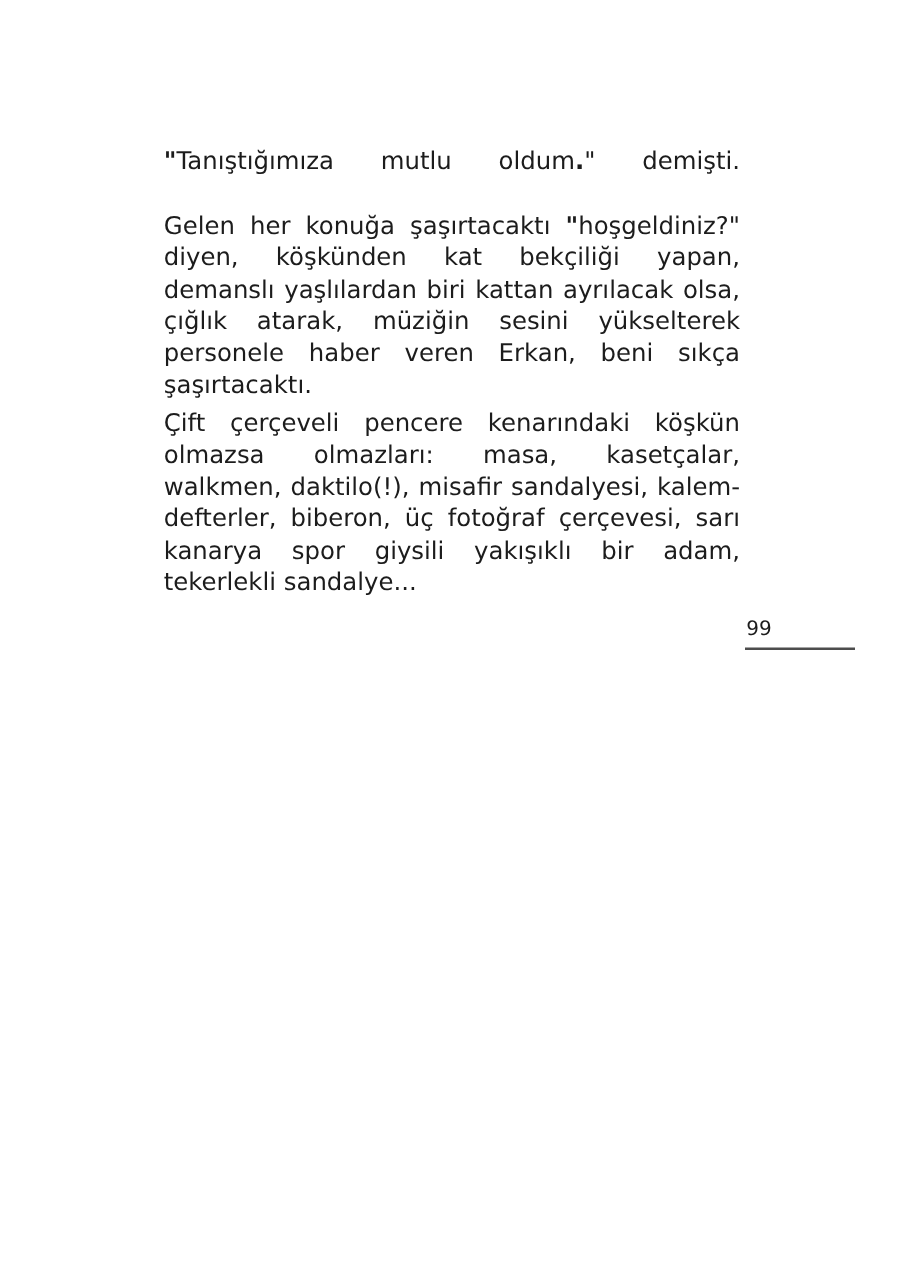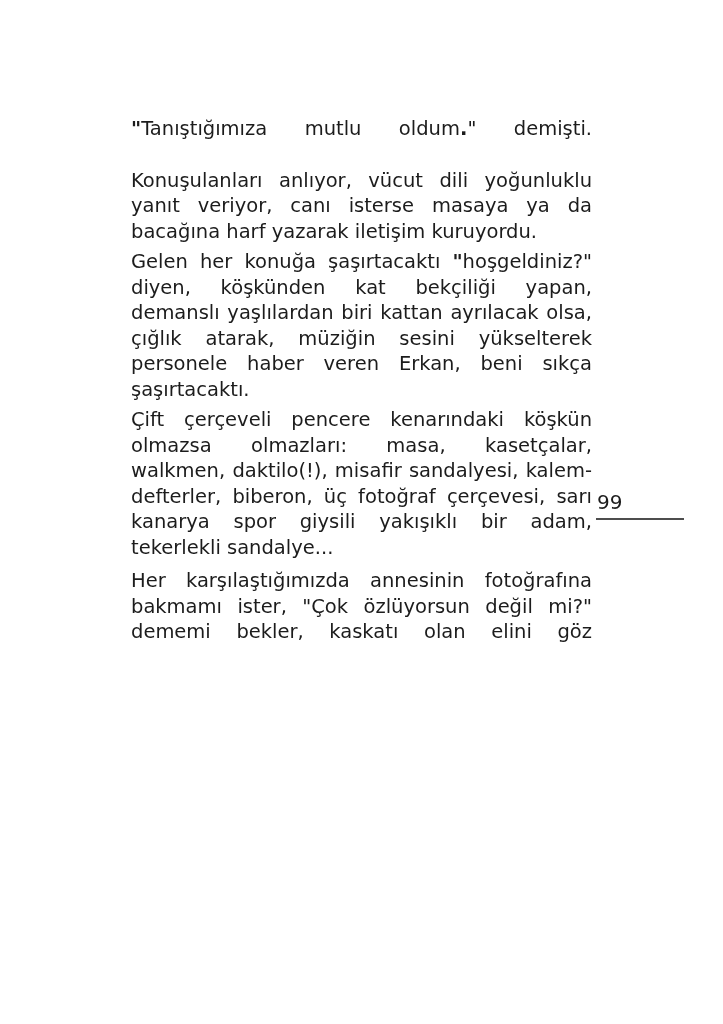--- a/index.html
+++ b/index.html
@@ -47,38 +47,36 @@
 
   .run-n { font-style: normal; font-weight: normal; }
   .run-i { font-weight: normal; }
   .run-b { font-style: normal; font-weight: bold; }
 
   .page-number {
     position: absolute;
     left: 597px;
     top: 490px;
     color: #1c1c1c;
-    font-size: 20px;
+    font-size: 16px;
     line-height: 25px;
   }
   .page-number-rule {
     position: absolute;
     left: 596px;
     top: 518px;
     width: 88px;
     height: 2px;
     background: #4d4d4d;
   }
 </style>
 </head>
 <body>
 
 <div class="book-page">
   <div class="text-block" id="text-block">
       <p><span class="run-b">"</span><span class="run-i">Tanıştığımıza mutlu oldum</span><span class="run-b">.</span><span class="run-n">" demişti.</span></p>
-      <p><span class="run-n">Konuşulanları anlıyor, vücut dili yoğunluklu yanıt veriyor, canı isterse masaya ya da bacağına harf yazarak iletişim kuruyordu.</span></p>
       <p><span class="run-n">Gelen her konuğa şaşırtacaktı </span><span class="run-b">"</span><span class="run-i">hoşgeldiniz?</span><span class="run-n">" diyen, köşkünden kat bekçiliği yapan, demanslı yaşlılardan biri kattan ayrılacak olsa, çığlık atarak, müziğin sesini yükselterek personele haber veren Erkan, beni sıkça şaşırtacaktı.</span></p>
       <p><span class="run-n">Çift çerçeveli pencere kenarındaki köşkün olmazsa olmazları: masa, kasetçalar, walkmen, daktilo(!), misafir sandalyesi, kalem-defterler, biberon, üç fotoğraf çerçevesi, sarı kanarya spor giysili yakışıklı bir adam, tekerlekli sandalye...</span></p>
-      <p><span class="run-n">Her karşılaştığımızda annesinin fotoğrafına bakmamı ister, "</span><span class="run-i">Çok özlüyorsun değil mi?</span><span class="run-n">" dememi bekler, kaskatı olan elini göz</span></p>
     </div>
   <span class="page-number">99</span>
   <div class="page-number-rule"></div>
 </div>
 
 </body></html>

